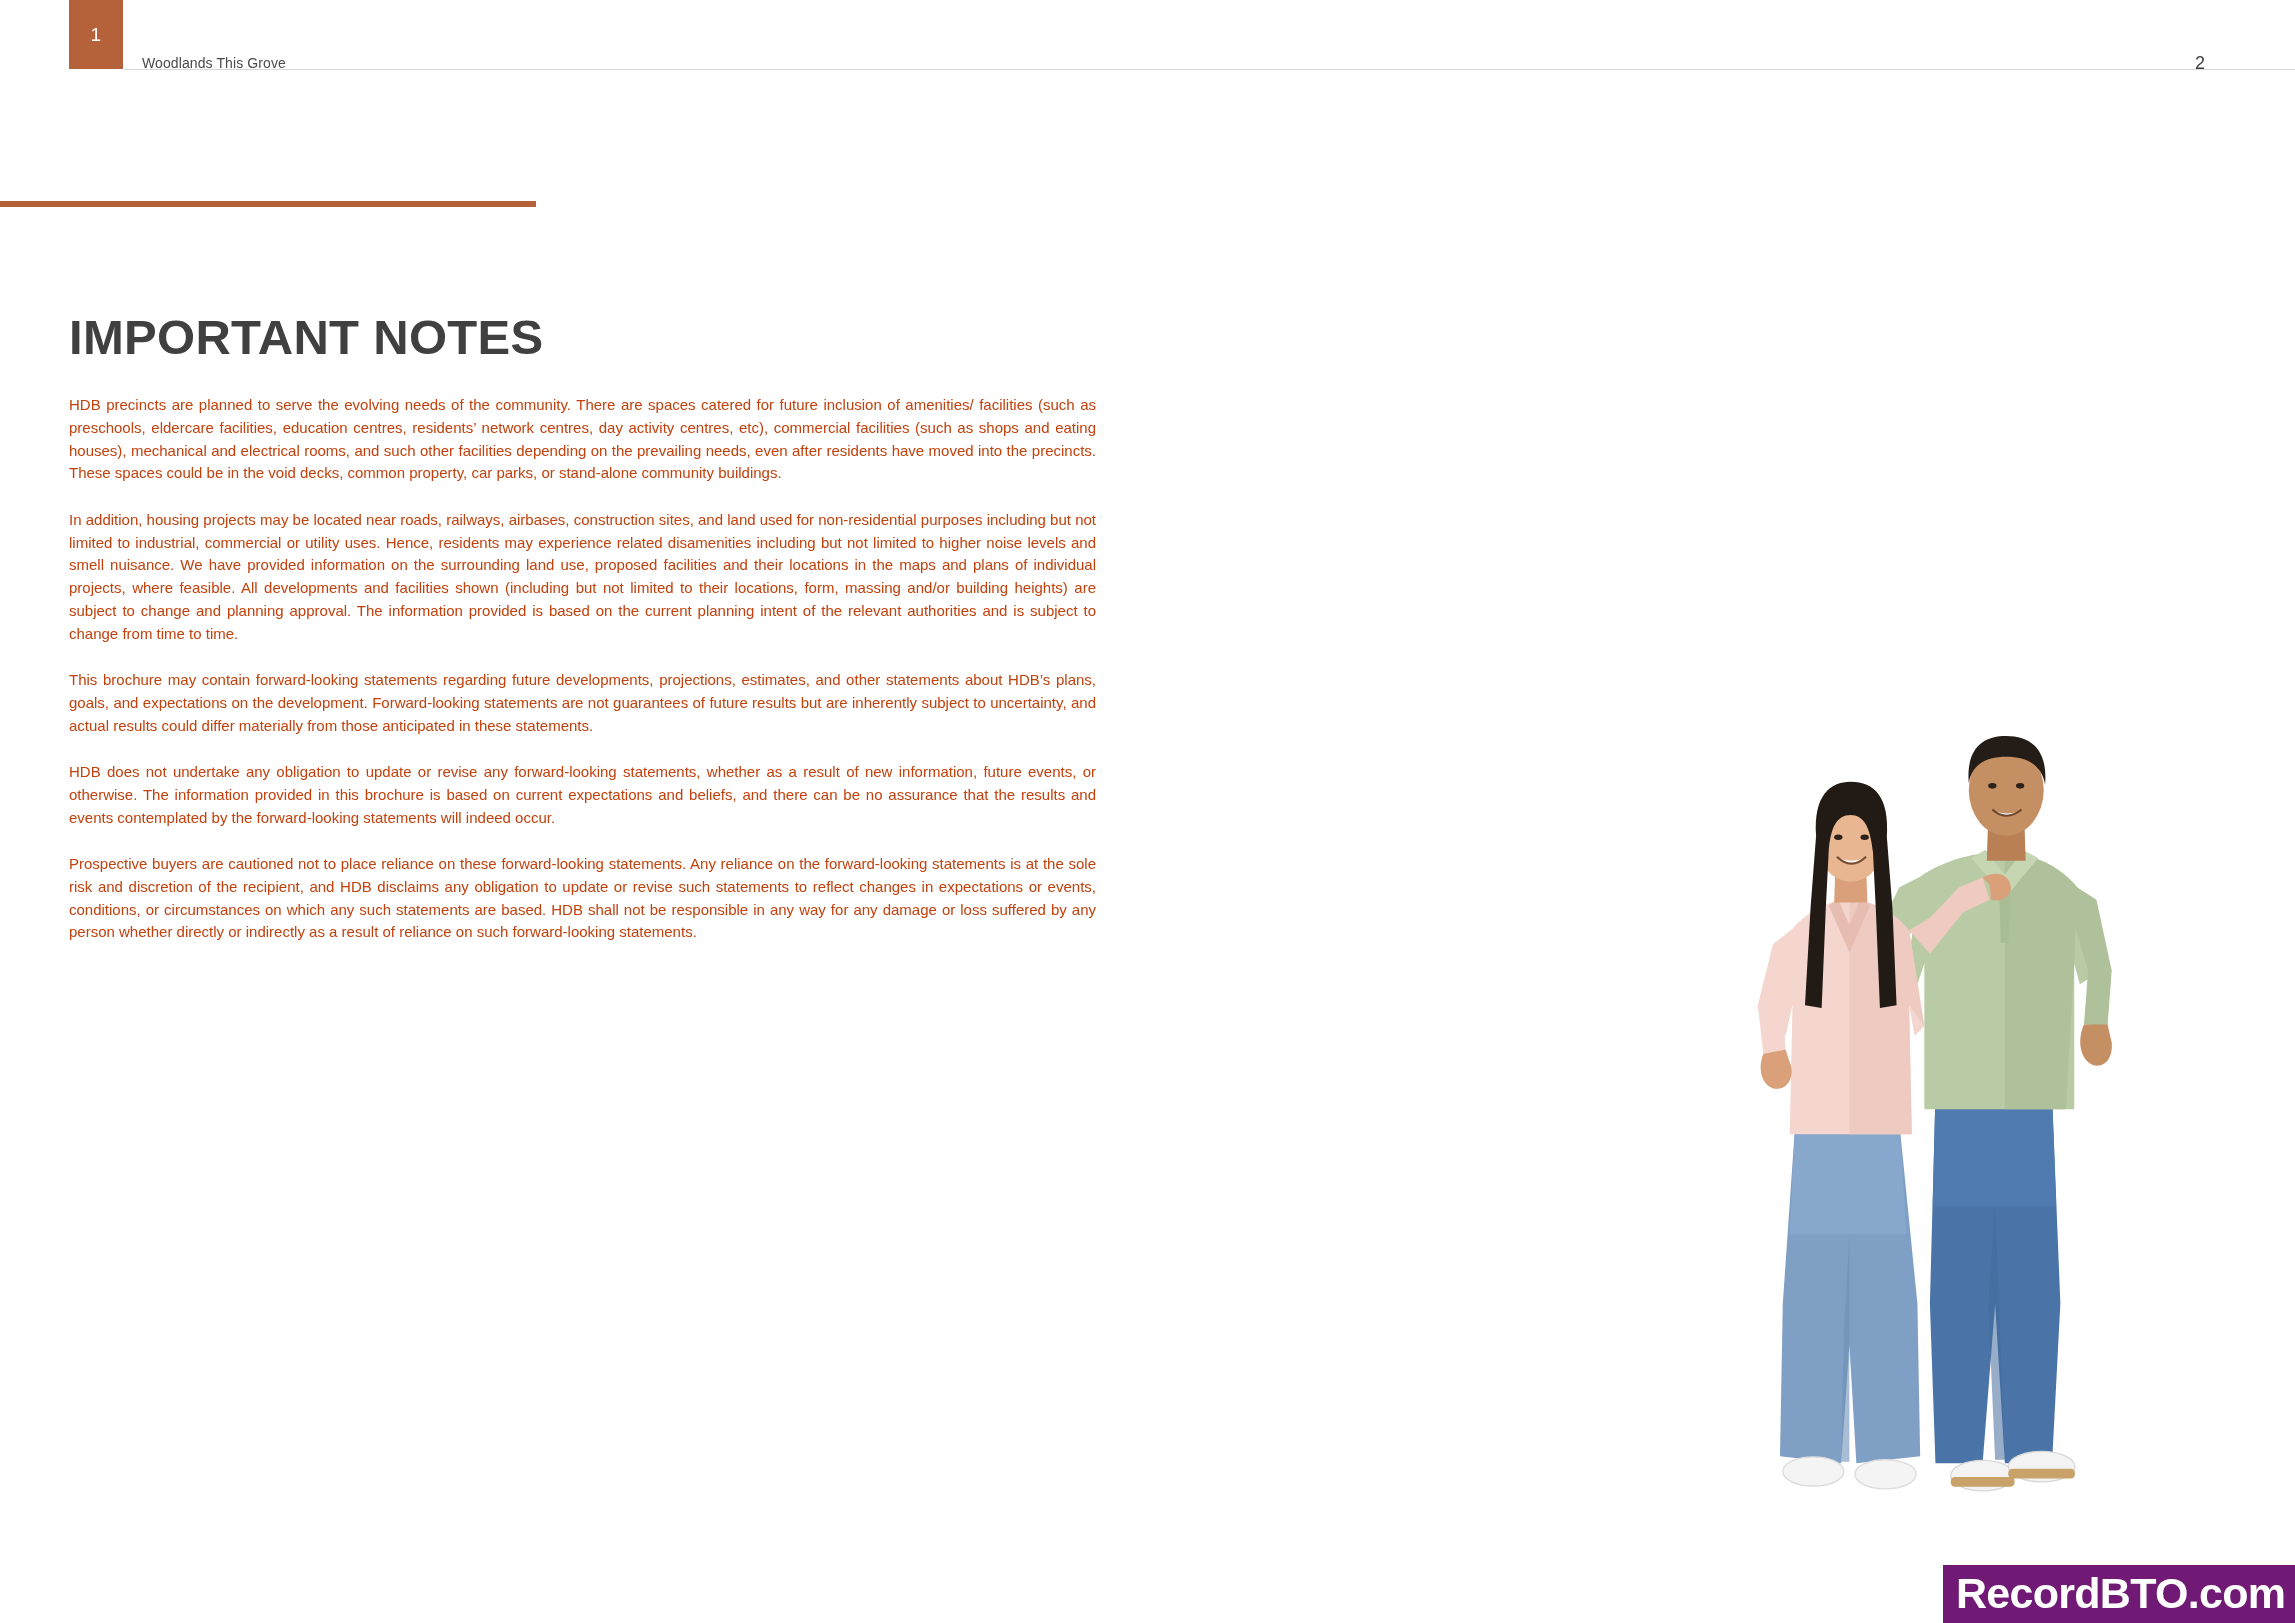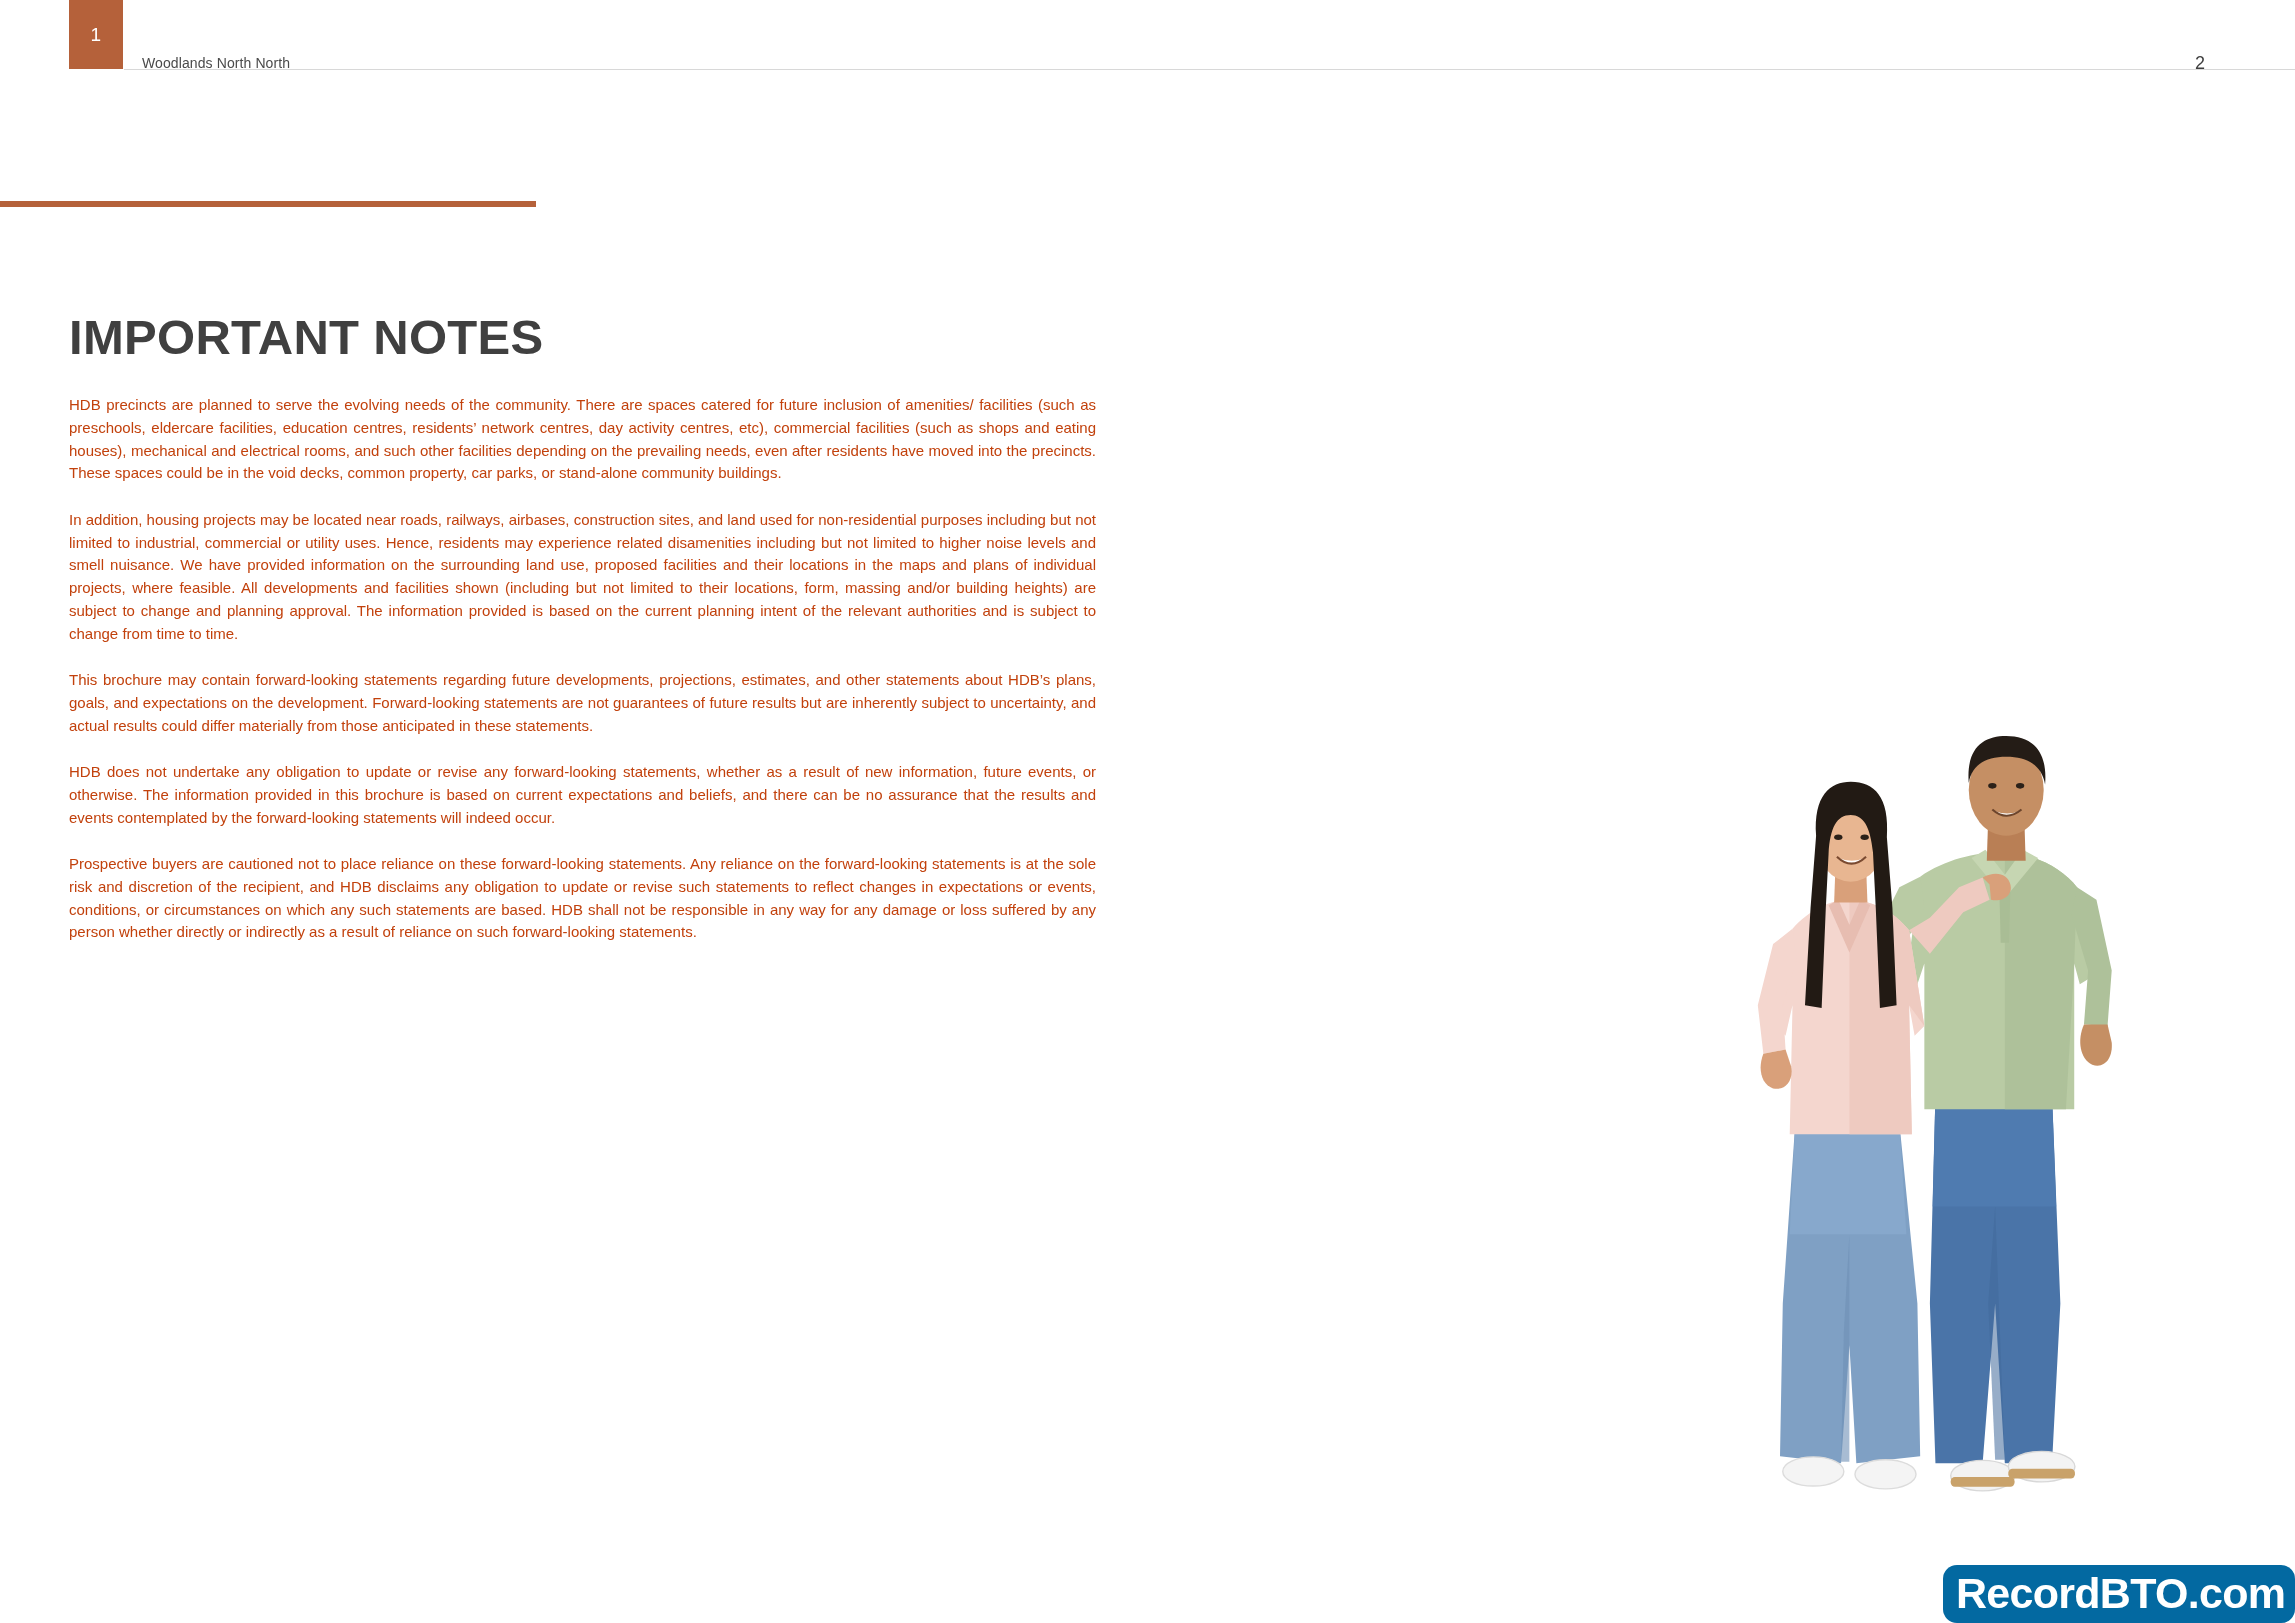--- a/index.html
+++ b/index.html
@@ -96,41 +96,40 @@
     bottom: 28px;
     width: 500px;
     height: 916px;
   }
 
   
   #watermark {
     position: absolute;
     right: 0;
     bottom: 0;
-    background: #0369a1;
+    background: #701a75;
     color: #ffffff;
     font-size: 43px;
     font-weight: bold;
     letter-spacing: -0.7px;
     padding: 5.6px 9.7px 7px 12.5px;
     line-height: 1.05;
     white-space: nowrap;
-    border-radius: 14px;
   }
 </style>
 </head>
 <body>
 
 <div id="page-number-tab">
   <span>1</span>
 </div>
 
 <div id="header-rule"></div>
 
-<div id="header-title">Woodlands North North</div>
+<div id="header-title">Woodlands This Grove</div>
 
 <div id="header-folio">2</div>
 
 <div id="accent-bar"></div>
 
 <div id="content">
   <h1 id="notes-heading">IMPORTANT NOTES</h1>
 
   <p class="note-para">HDB precincts are planned to serve the evolving needs of the community. There are spaces catered for future inclusion of amenities/ facilities (such as preschools, eldercare facilities, education centres, residents’ network centres, day activity centres, etc), commercial facilities (such as shops and eating houses), mechanical and electrical rooms, and such other facilities depending on the prevailing needs, even after residents have moved into the precincts. These spaces could be in the void decks, common property, car parks, or stand-alone community buildings.</p>
   <p class="note-para">In addition, housing projects may be located near roads, railways, airbases, construction sites, and land used for non-residential purposes including but not limited to industrial, commercial or utility uses. Hence, residents may experience related disamenities including but not limited to higher noise levels and smell nuisance. We have provided information on the surrounding land use, proposed facilities and their locations in the maps and plans of individual projects, where feasible. All developments and facilities shown (including but not limited to their locations, form, massing and/or building heights) are subject to change and planning approval. The information provided is based on the current planning intent of the relevant authorities and is subject to change from time to time.</p>

